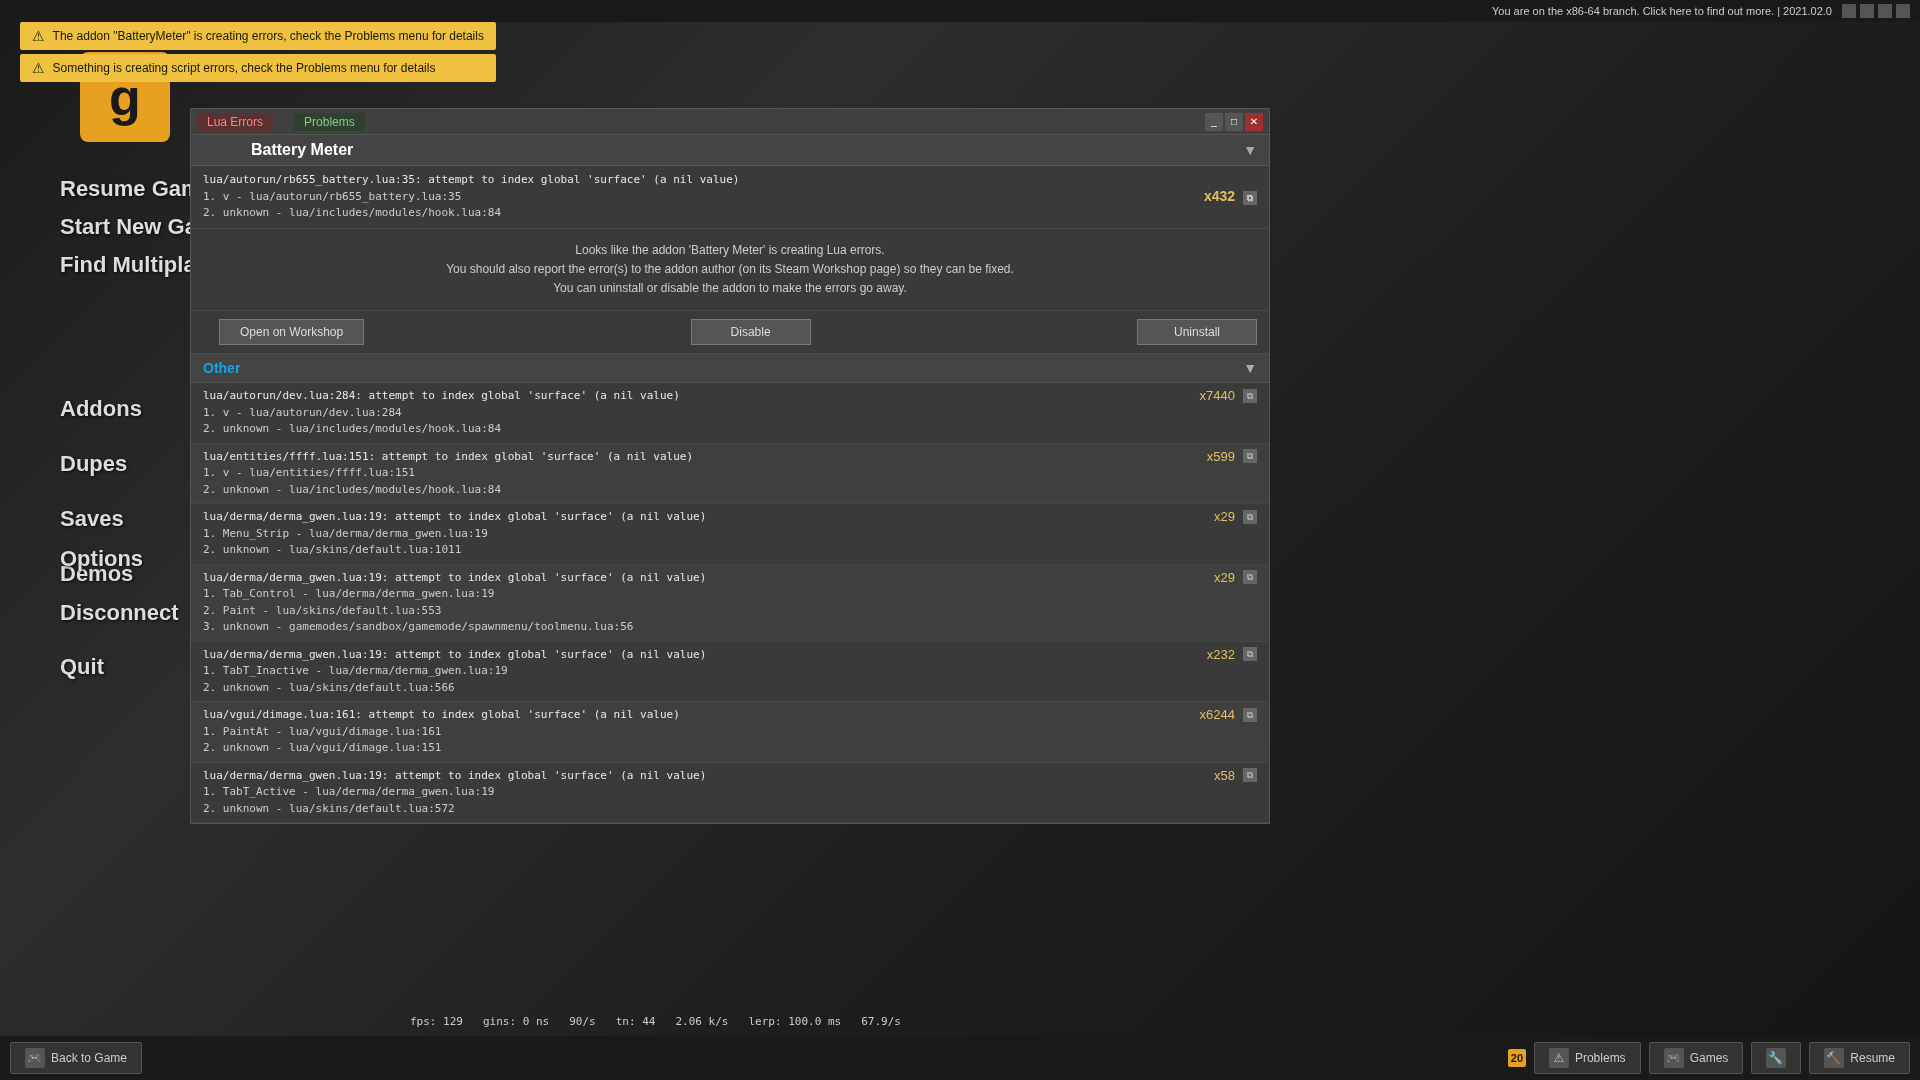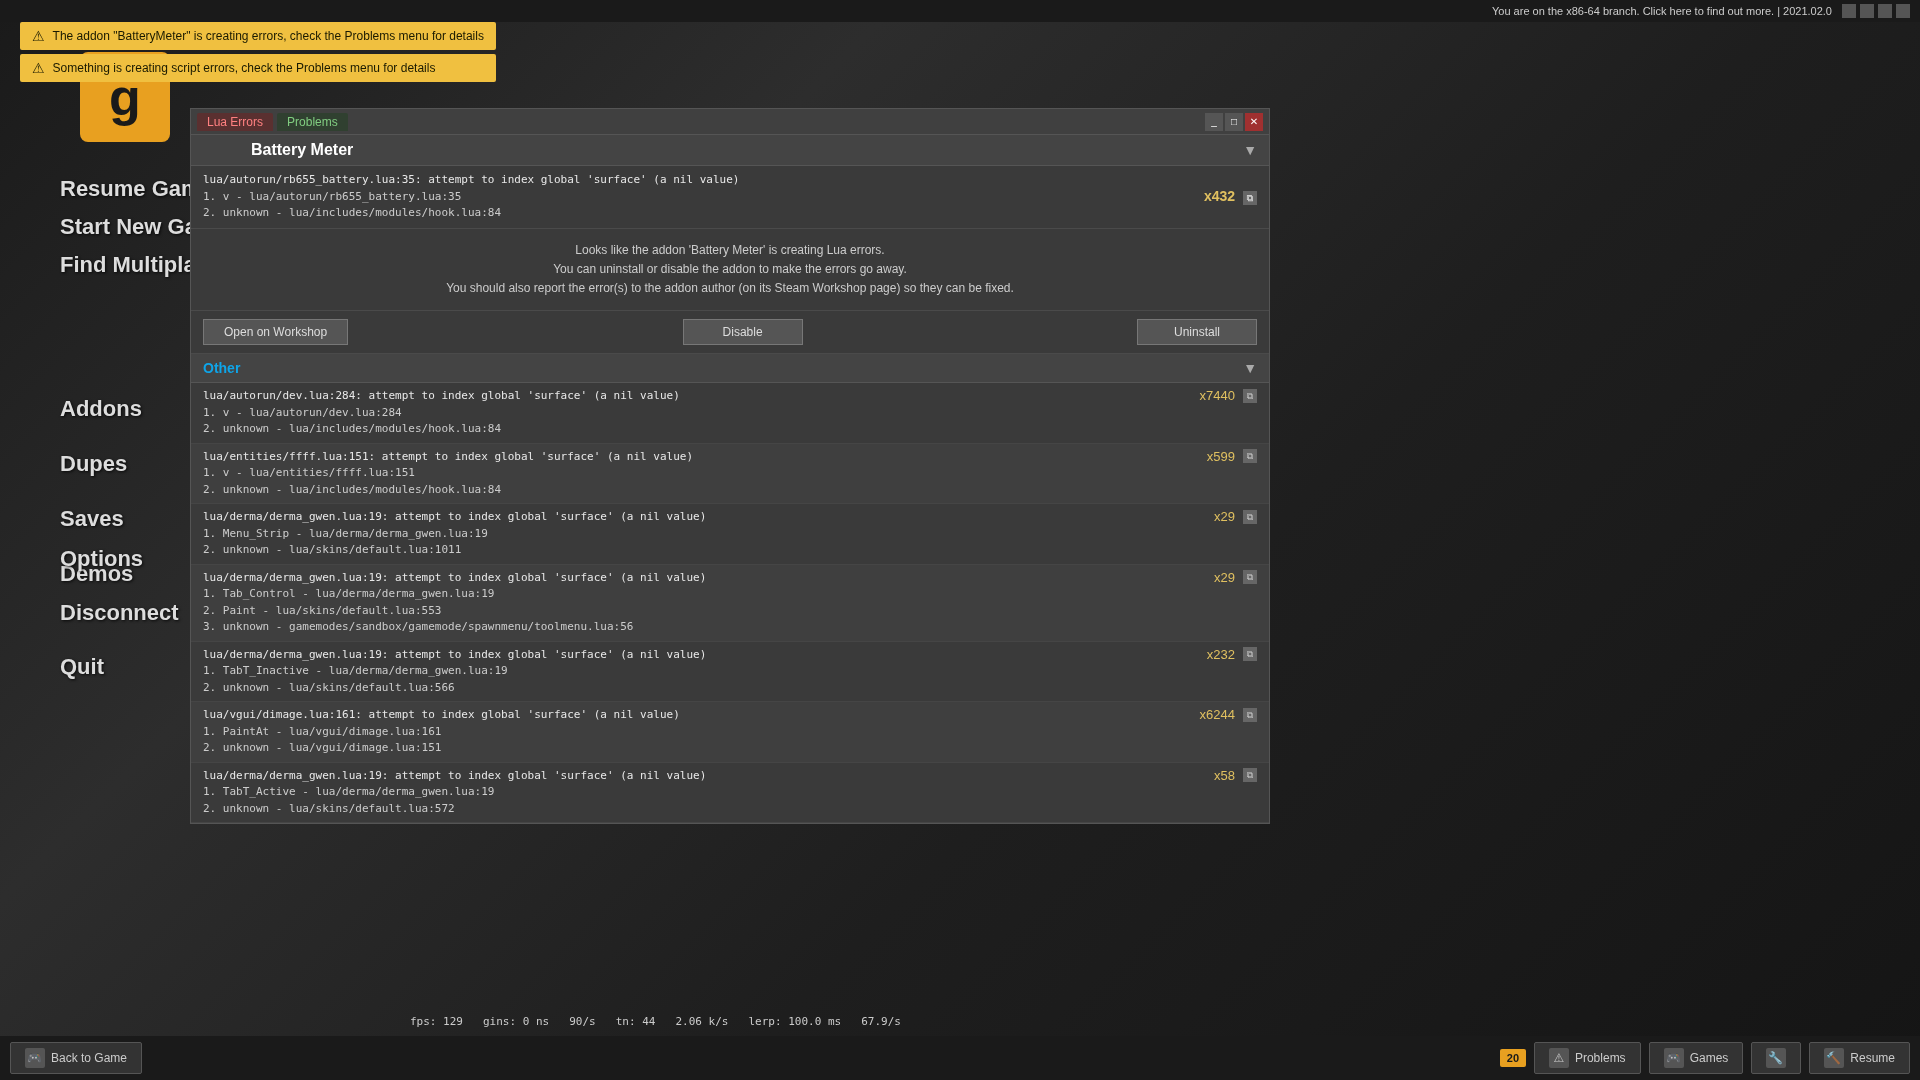--- a/index.html
+++ b/index.html
@@ -161,21 +161,21 @@
       border: 1px solid #555;
       z-index: 200;
     }
 
     .dialog-titlebar {
       display: flex;
       align-items: center;
       background: #404040;
       height: 26px;
       padding: 0 6px;
-      gap: 4px;
+      gap: 21px;
       border-bottom: 1px solid #555;
     }
     .dialog-tab {
       padding: 2px 10px;
       font-size: 12px;
       cursor: pointer;
       border-radius: 2px 2px 0 0;
       color: #ddd;
     }
     .dialog-tab.lua-errors {
@@ -289,20 +289,21 @@
     }
     .btn {
       padding: 5px 20px;
       font-size: 12px;
       cursor: pointer;
       border: 1px solid #777;
       background: #555;
       color: #ddd;
       min-width: 120px;
       text-align: center;
+      margin-left: 16px;
     }
 
     
     .other-section {
       background: #3a3a3a;
     }
     .other-header {
       display: flex;
       align-items: center;
       justify-content: space-between;
@@ -394,21 +395,21 @@
       align-items: center;
       justify-content: center;
       font-size: 12px;
     }
 
     .problems-badge {
       background: #e8a020;
       color: #1a1a1a;
       font-weight: bold;
       font-size: 11px;
-      width: 26px;
+      width: 18px;
       height: 18px;
       border-radius: 2px;
       display: flex;
       align-items: center;
       justify-content: center;
     }
 
     .bottom-spacer { flex: 1; }
 
     
@@ -491,22 +492,22 @@
         </div>
         <div class="error-count">
           <span>x432</span>
           <span class="copy-icon">⧉</span>
         </div>
       </div>
     </div>
 
     <div class="info-message">
       <p>Looks like the addon 'Battery Meter' is creating Lua errors.</p>
+      <p>You should also report the error(s) to the addon author (on its Steam Workshop page) so they can be fixed.</p>
       <p>You can uninstall or disable the addon to make the errors go away.</p>
-      <p>You should also report the error(s) to the addon author (on its Steam Workshop page) so they can be fixed.</p>
     </div>
 
     <div class="action-buttons">
       <button class="btn">Open on Workshop</button>
       <button class="btn">Disable</button>
       <button class="btn">Uninstall</button>
     </div>
 
     <div class="other-section">
       <div class="other-header">

